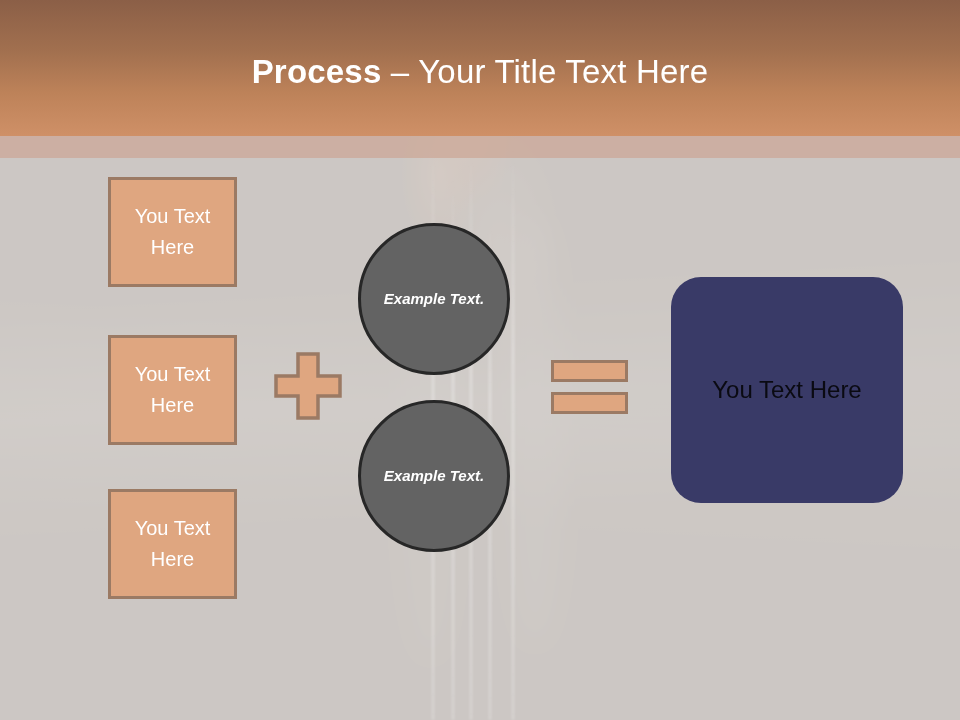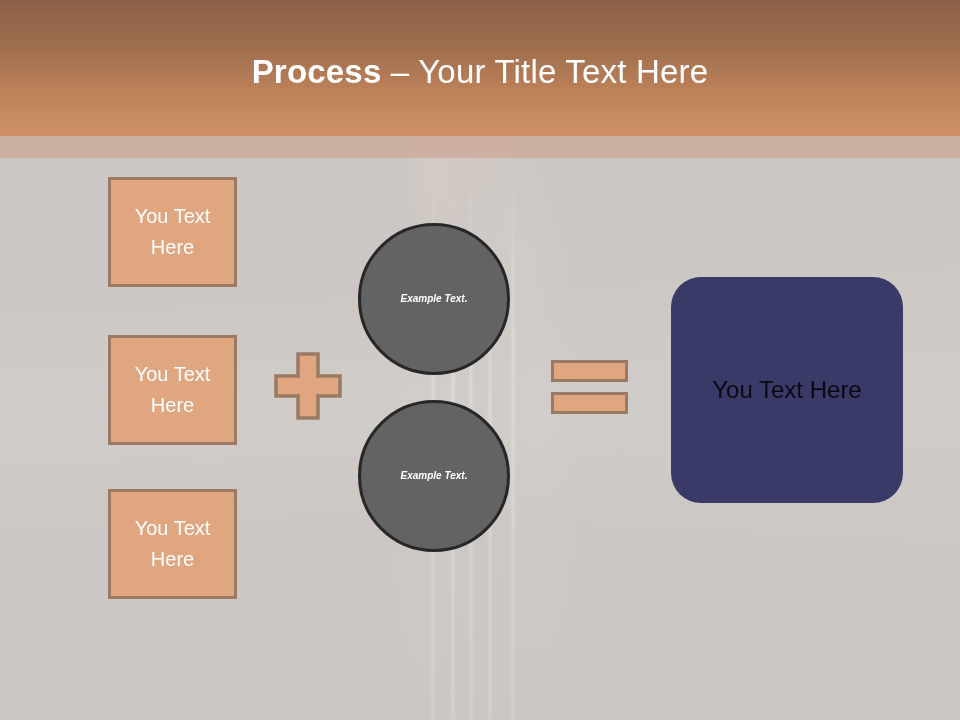--- a/index.html
+++ b/index.html
@@ -121,21 +121,21 @@
     width: 152px;
     height: 152px;
     border-radius: 50%;
     background: #636363;
     border: 3px solid #272727;
     box-sizing: border-box;
     display: flex;
     align-items: center;
     justify-content: center;
     color: #ffffff;
-    font-size: 10px;
+    font-size: 15px;
     line-height: 22px;
     font-weight: bold;
     font-style: italic;
     text-align: center;
     z-index: 10;
   }
   .circle-1 { left: 358px; top: 223px; }
   .circle-2 { left: 358px; top: 400px; }
 
   

